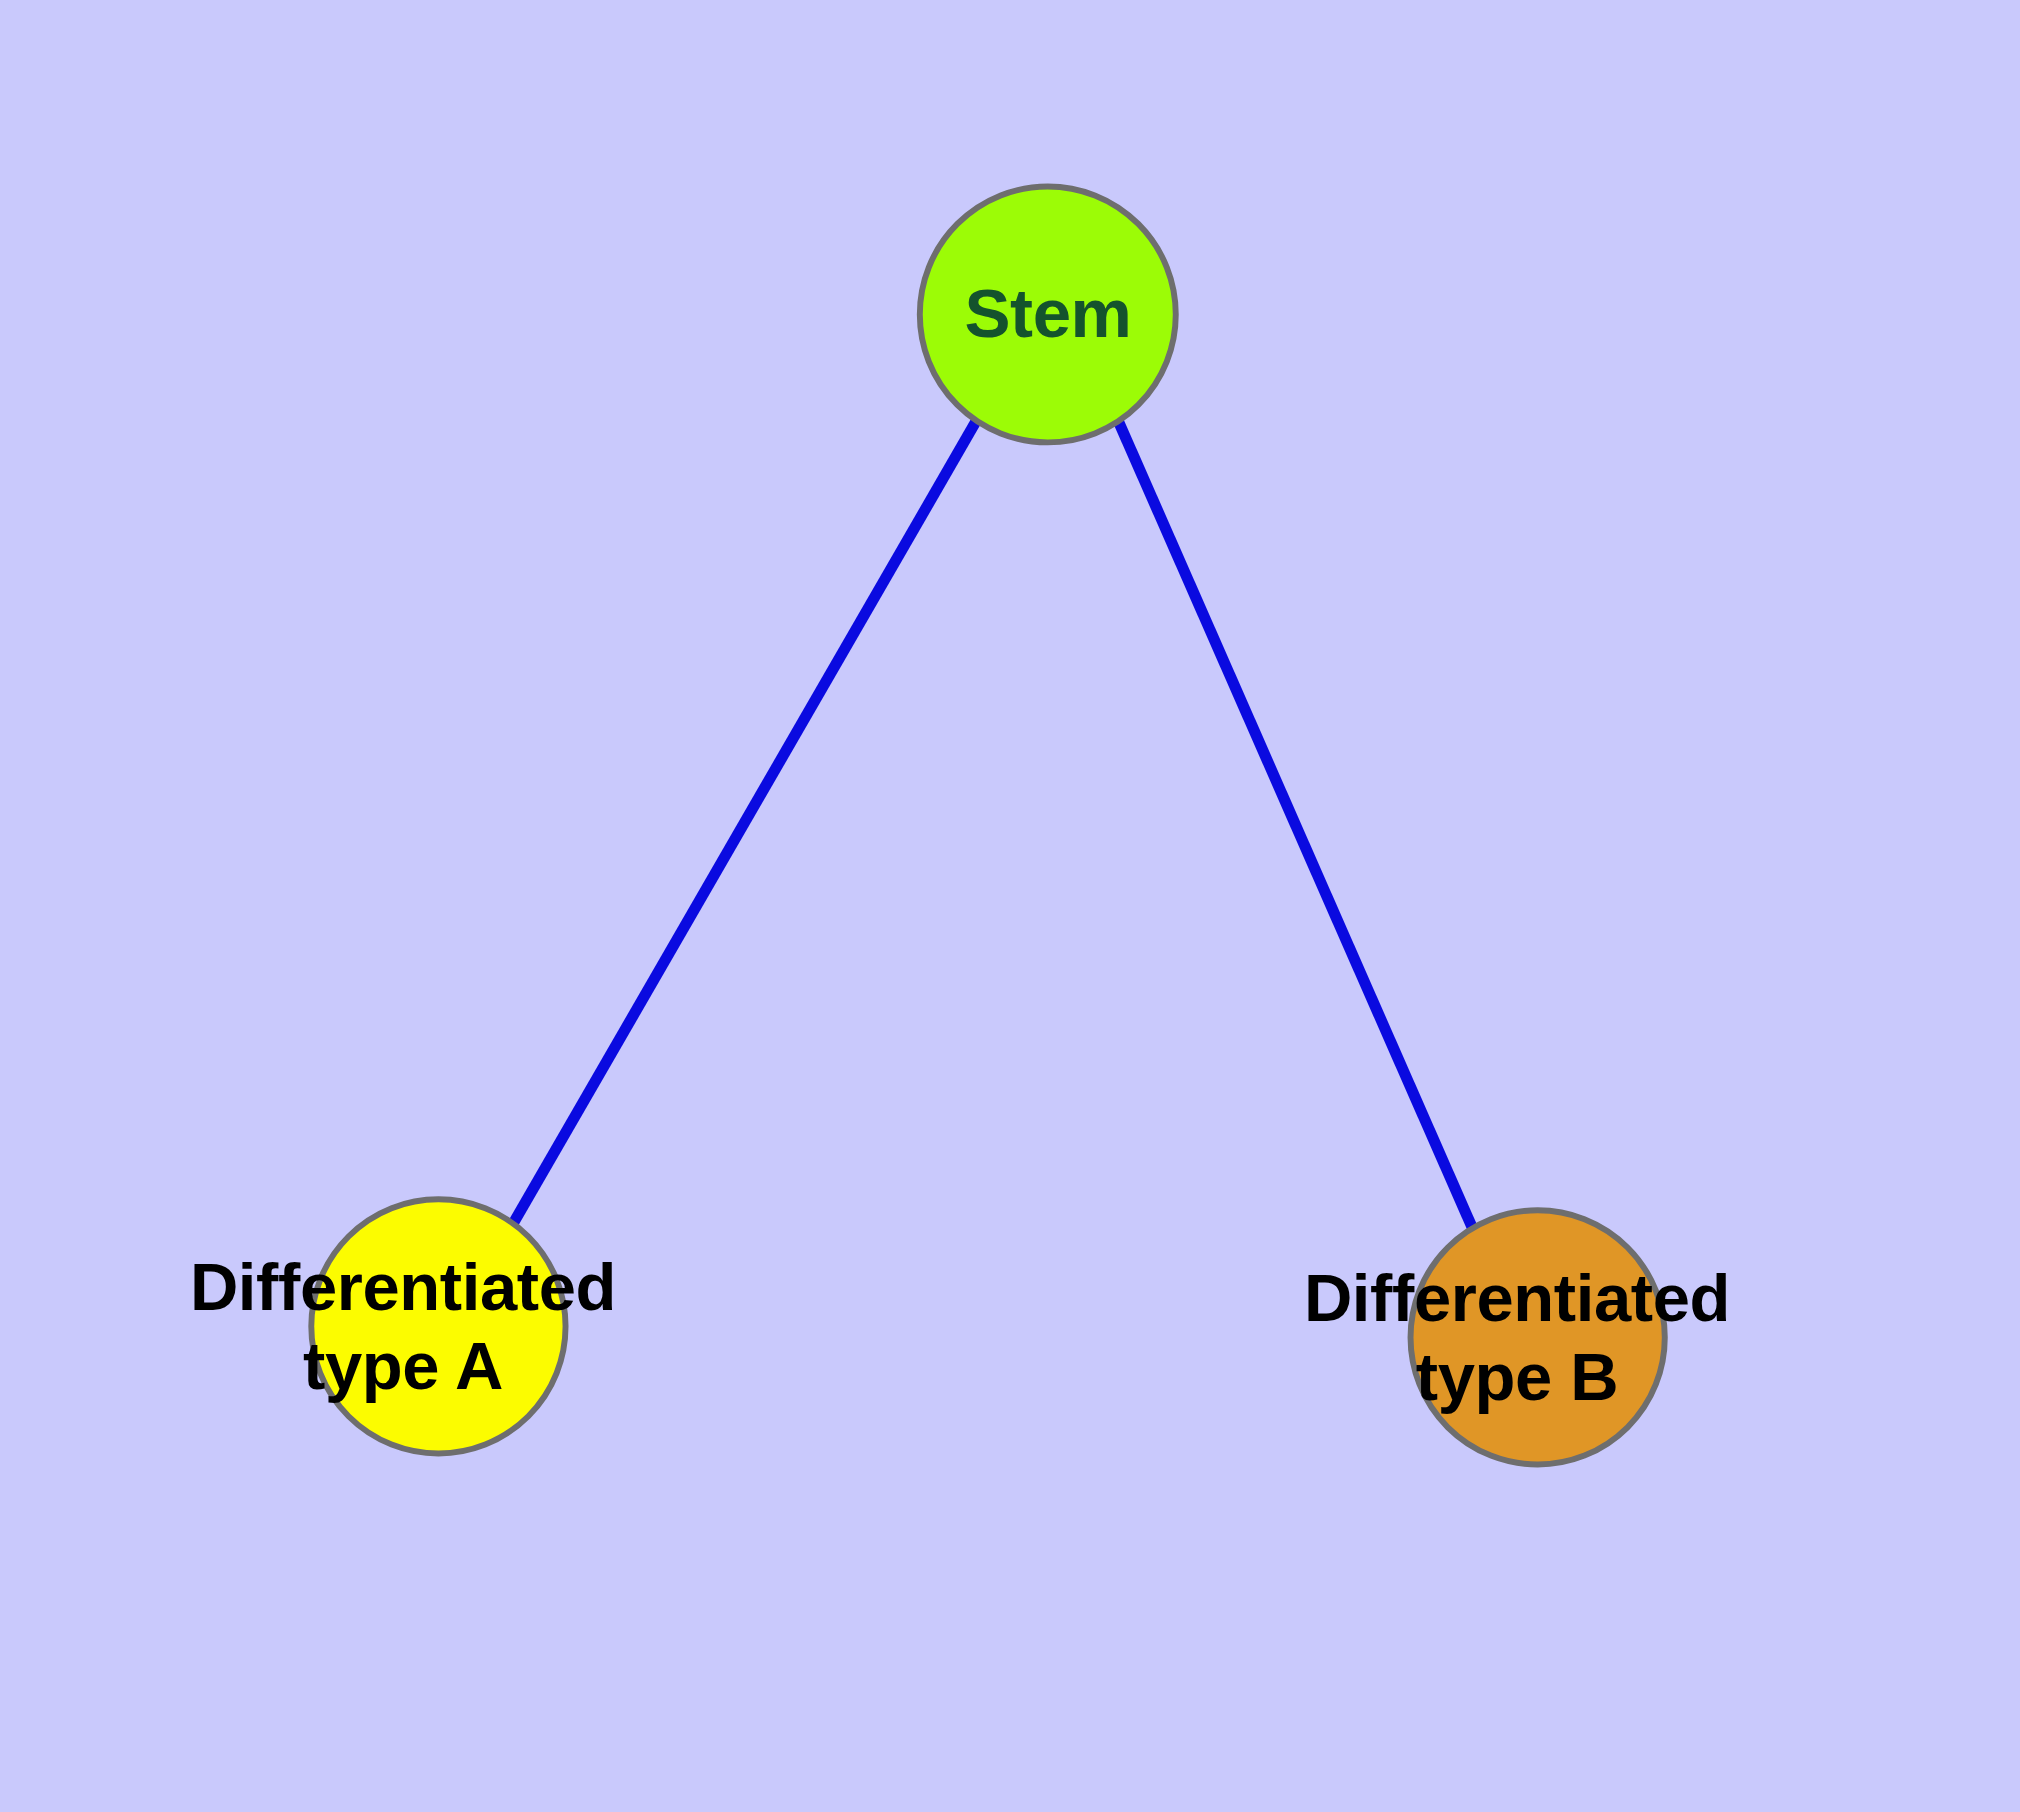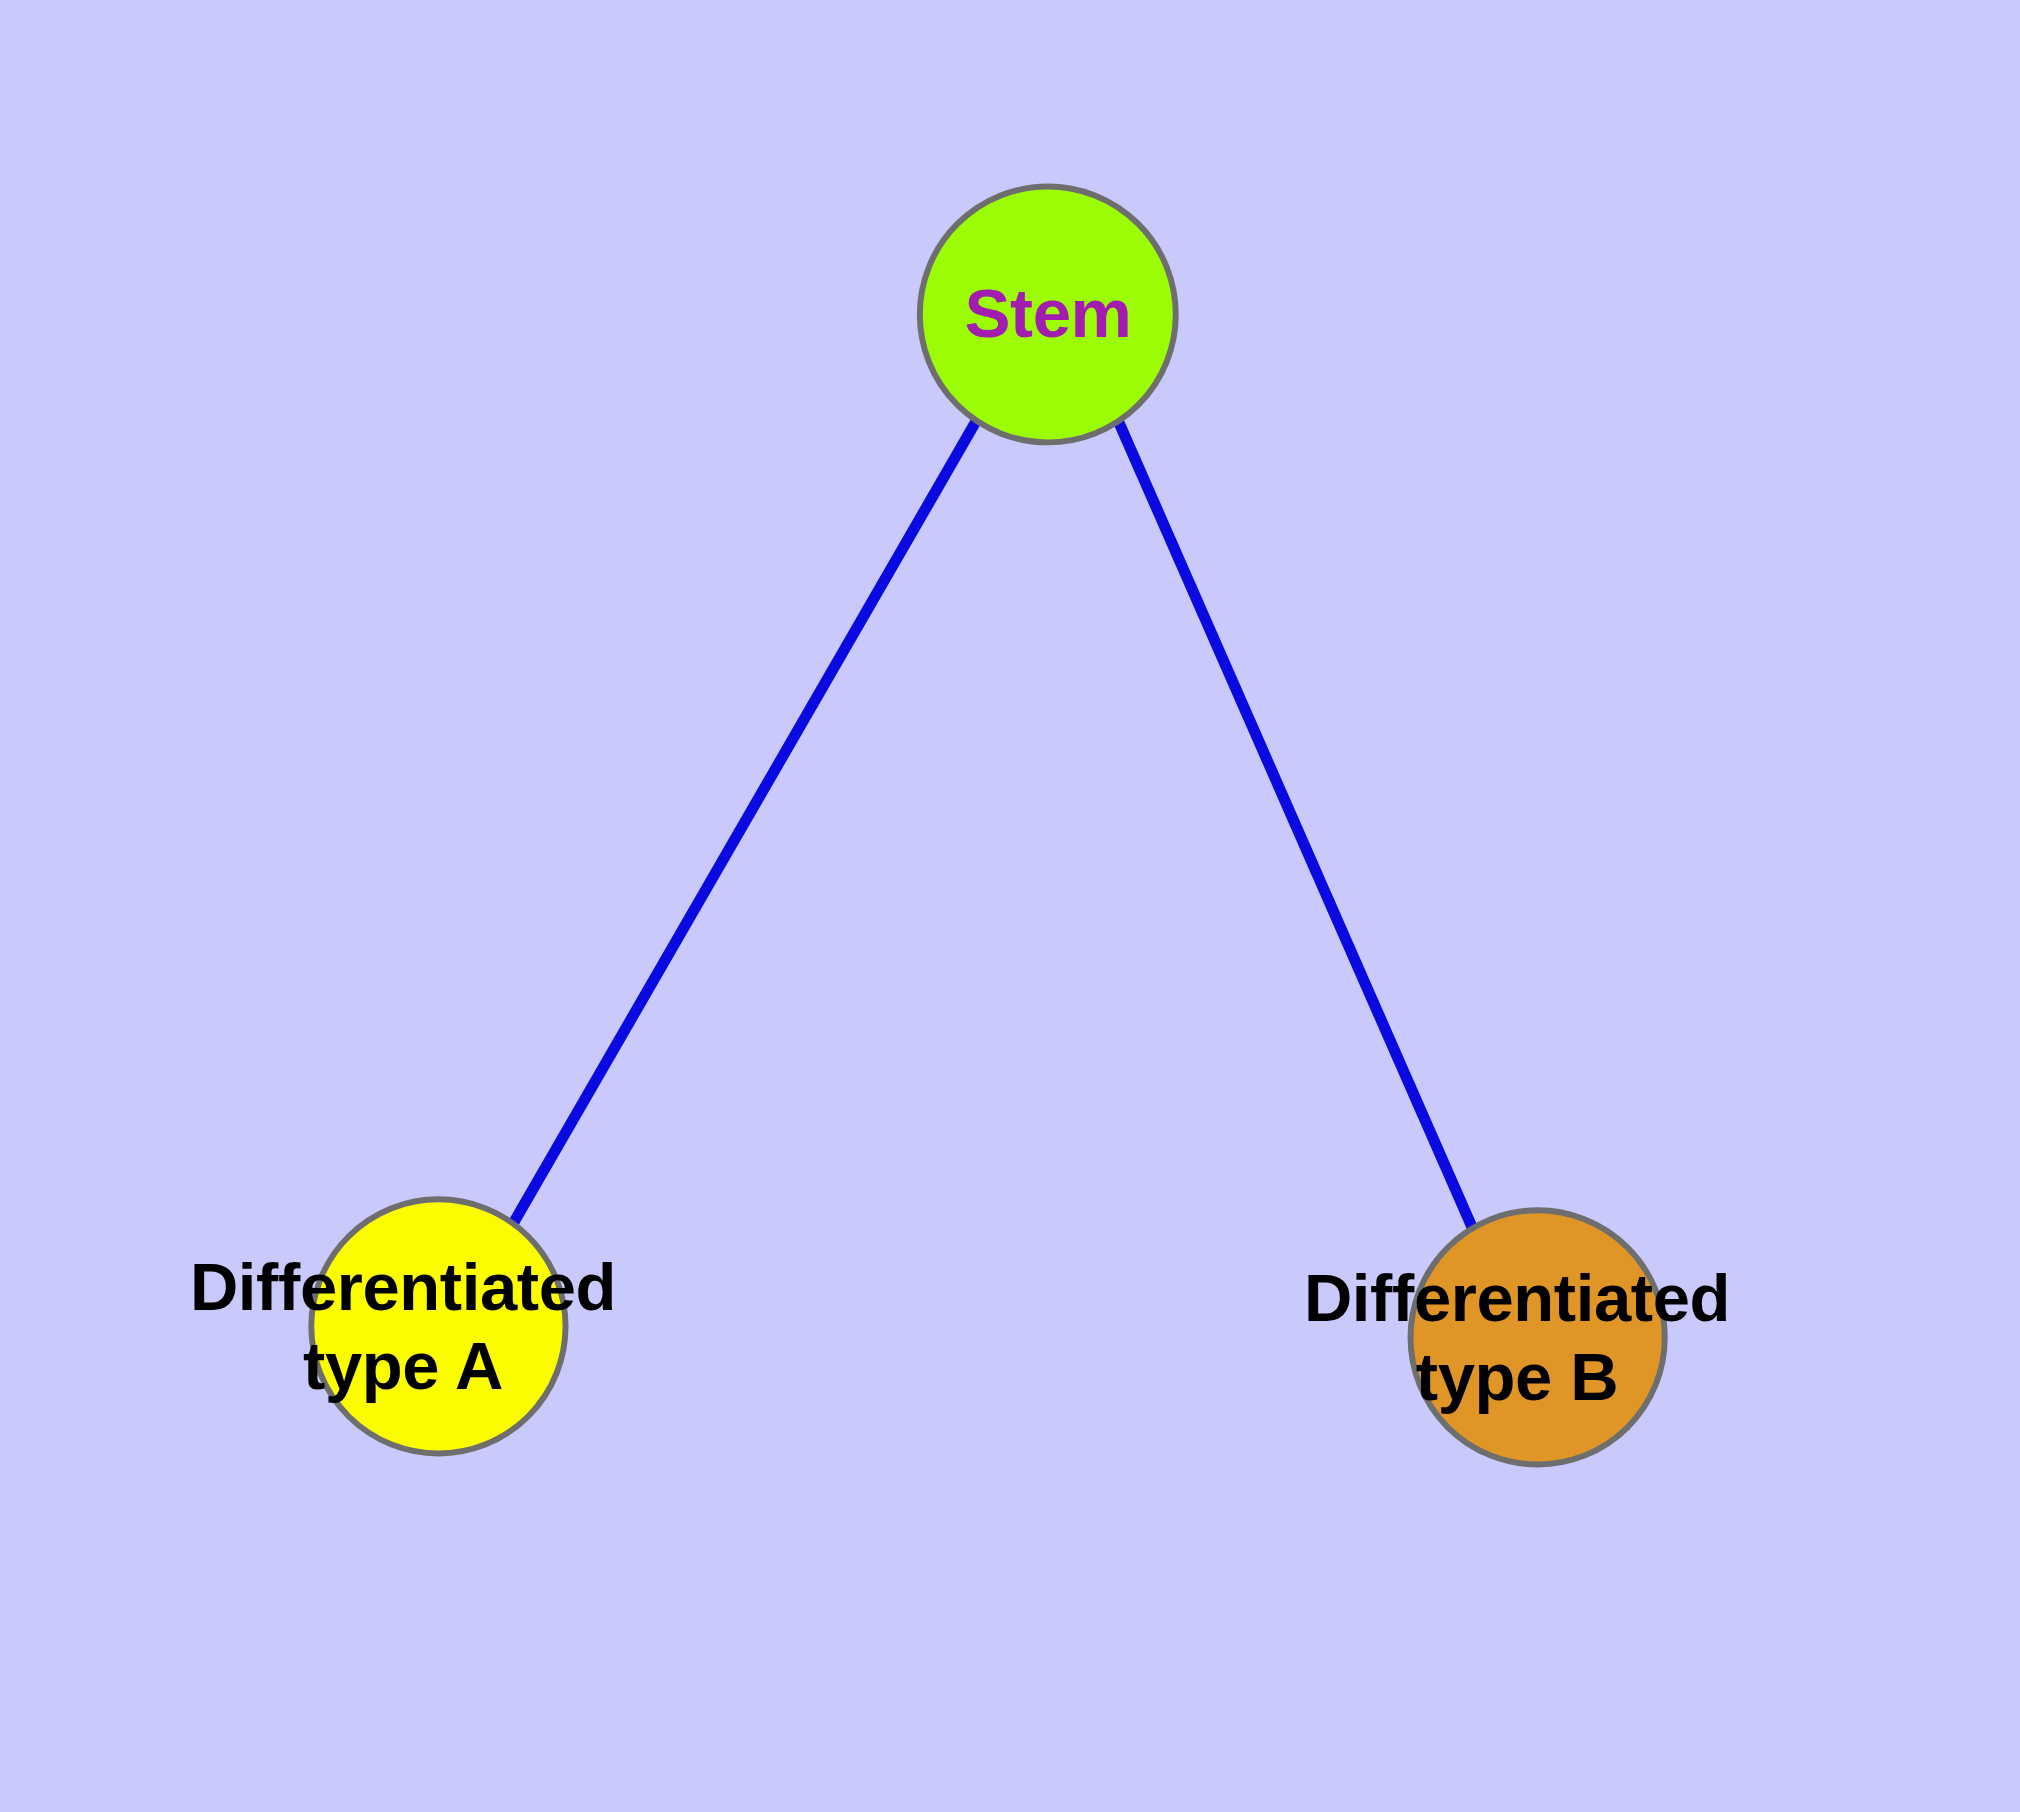--- a/index.html
+++ b/index.html
@@ -72,21 +72,21 @@
         <line x1="1152" y1="496" x2="605" y2="1444" stroke="#0a0ae0" stroke-width="13" stroke-linecap="butt"></line>
         <line x1="1318" y1="494" x2="1737" y2="1449" stroke="#0a0ae0" stroke-width="13" stroke-linecap="butt"></line>
       </g>
     <g id="nodes-layer">
         <circle cx="1236" cy="371" r="151" fill="#9cfc06" stroke="#6e6e6e" stroke-width="7"></circle>
         <circle cx="517" cy="1565" r="150" fill="#fcfc00" stroke="#6e6e6e" stroke-width="7"></circle>
         <circle cx="1814" cy="1578" r="150" fill="#e09626" stroke="#6e6e6e" stroke-width="7"></circle>
       </g>
   </svg>
 
-  <div class="node-label" id="label-stem" style="left: 1048px; top: 314px; font-size: 69px; color: #a21caf;">Stem</div>
+  <div class="node-label" id="label-stem" style="left: 1048px; top: 314px; font-size: 69px; color: #14532d;">Stem</div>
 
   <div class="node-label" id="label-diff-a" style="left: 403px; top: 1326px; font-size: 67px; color: rgb(0, 0, 0);">Differentiated
 type A</div>
 
   <div class="node-label" id="label-diff-b" style="left: 1517px; top: 1337px; font-size: 67px; color: rgb(0, 0, 0);">Differentiated
 type B</div>
 
 </div>
 
 

